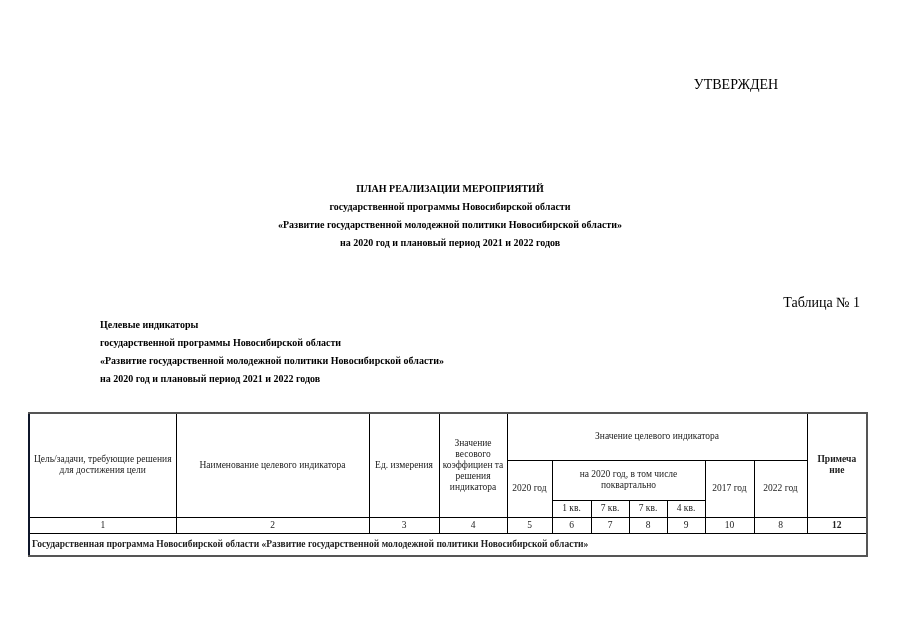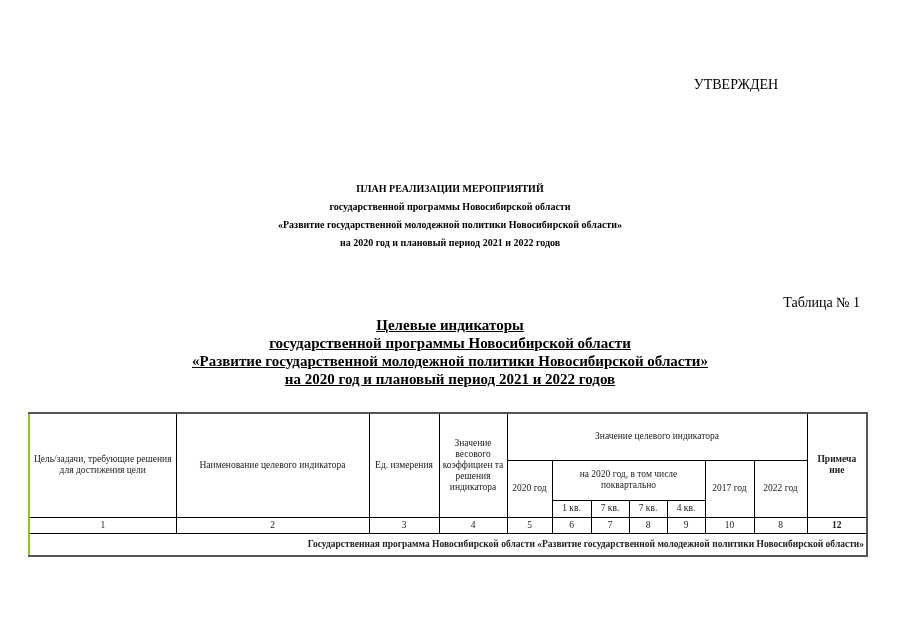--- a/index.html
+++ b/index.html
@@ -42,25 +42,23 @@
       font-size: 14px;
       line-height: 18px;
       white-space: nowrap;
       margin-top: 24px;
     }
     .indicators-title {
       position: absolute;
       left: 100px;
       top: 316px;
       width: 700px;
-      text-align: center;
-      font-size: 15px;
+      font-size: 10px;
       font-weight: bold;
       line-height: 18px;
-      text-decoration: underline;
     }
     .plan-title div, .indicators-title div { white-space: nowrap; }
 
     table.indicators {
       position: absolute;
       left: 28px;
       top: 412px;
       width: 838px;
       border-collapse: collapse;
       table-layout: fixed;
@@ -69,25 +67,25 @@
       color: #222;
     }
     table.indicators td {
       border: 1px solid #000;
       text-align: center;
       vertical-align: middle;
       padding: 0 2px;
       overflow: hidden;
     }
     table.indicators tr.outer-top td { border-top: 2px solid #555; }
-    table.indicators td.left-edge { border-left: 2px solid #84cc16; margin-top: 40px; }
+    table.indicators td.left-edge { border-left: 2px solid #0f172a; margin-top: 40px; }
     table.indicators td.right-edge { border-right: 2px solid #555; font-weight: bold; }
     table.indicators tr.last td { border-bottom: 2px solid #555; }
     table.indicators tr.numbers td { height: 15px; }
-    table.indicators tr.program td { height: 21px; text-align: right; }
+    table.indicators tr.program td { height: 21px; text-align: left; }
   </style>
 </head>
 <body>
 
 <div class="approved">
   <div>УТВЕРЖДЕН</div>
 </div>
 
 <div class="plan-title">
   <div>ПЛАН РЕАЛИЗАЦИИ МЕРОПРИЯТИЙ</div>

